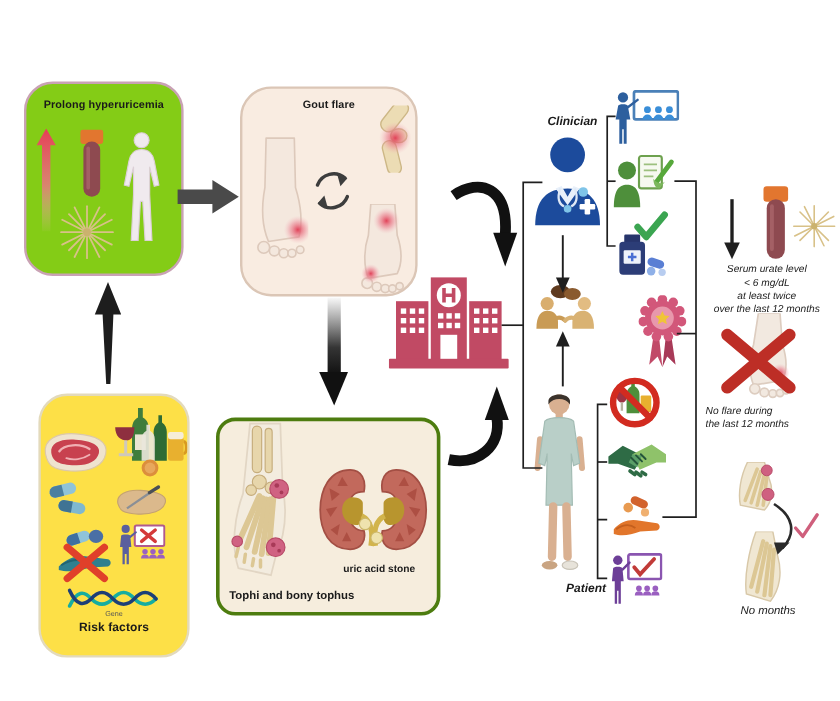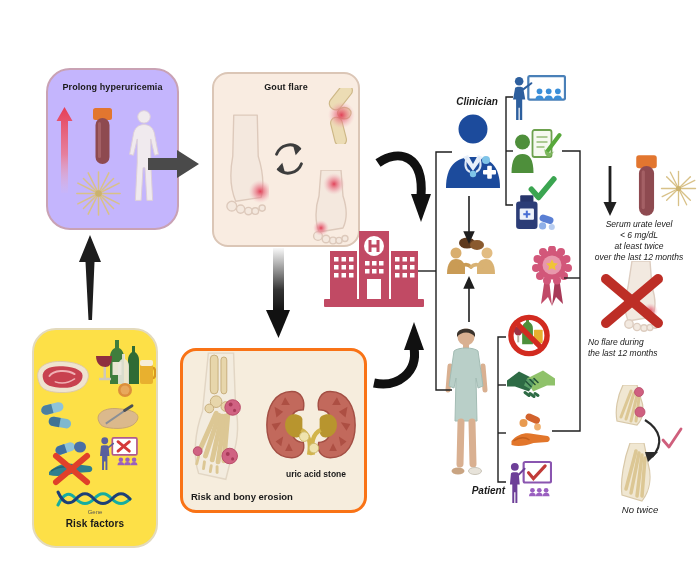--- a/index.html
+++ b/index.html
@@ -30,21 +30,21 @@
         <stop offset="1" stop-color="#f6b6c0" stop-opacity="0.05"></stop>
       </linearGradient>
       <linearGradient id="lgBlackDown" x1="0" y1="0" x2="0" y2="1">
         <stop offset="0" stop-color="#222222" stop-opacity="0.03"></stop>
         <stop offset="0.65" stop-color="#111111" stop-opacity="0.85"></stop>
         <stop offset="1" stop-color="#111111"></stop>
       </linearGradient>
     </defs>
   </svg>
 
-  <div class="box" style="left:46px;top:68px;width:133px;height:162px;background:#c4b5fd;border:2.5px solid #c9a2b4;border-radius:24px;">
+  <div class="box" style="left:20px;top:68px;width:133px;height:162px;background:#84cc16;border:2.5px solid #c9a2b4;border-radius:24px;">
     <div class="abs b-title" style="left:0;top:12px;width:100%;">Prolong hyperuricemia</div>
     <svg class="abs" style="left:8px;top:37px;" width="17" height="86" viewBox="0 0 17 86">
       <path d="M8.5 0 L16.5 14 L12 14 L12 86 L5 86 L5 14 L0.5 14 Z" fill="url(#lgRedUp)"></path>
     </svg>
     <svg class="abs" style="left:42px;top:38px;" width="25" height="58" viewBox="0 0 25 58">
       <rect x="3" y="0" width="19" height="12" rx="2.5" fill="#e2762f"></rect>
       <rect x="5.5" y="10" width="14" height="46" rx="7" fill="#8e4a50"></rect>
       <rect x="8" y="14" width="3" height="36" rx="1.5" fill="#a86468" opacity="0.85"></rect>
     </svg>
     <svg class="abs" style="left:72px;top:37px;" width="48" height="110" viewBox="0 0 50 110">
@@ -69,21 +69,21 @@
           <line x1="25" y1="25" x2="47" y2="14"></line>
         <line x1="25" y1="25" x2="3" y2="14"></line>
           <line x1="25" y1="25" x2="47" y2="36"></line>
         <line x1="25" y1="25" x2="14" y2="47"></line>
           <line x1="25" y1="25" x2="36" y2="3"></line>
       </g>
       <circle cx="25" cy="25" r="3.5" fill="#cbb26e"></circle>
     </svg>
   </div>
 
-  <div class="box" style="left:212px;top:72px;width:148px;height:175px;background:#f9ece1;border:2.5px solid #dbc6b6;border-radius:16px;">
+  <div class="box" style="left:200px;top:72px;width:148px;height:175px;background:#f9ece1;border:2.5px solid #dbc6b6;border-radius:26px;">
     <div class="abs b-title" style="left:0;top:8px;width:100%;">Gout flare</div>
     <svg class="abs" style="left:8px;top:40px;" width="47" height="105" viewBox="0 0 48 105">
       <g fill="#f4e8de" stroke="#ddc9bb" stroke-width="1.4" stroke-linejoin="round">
         <path d="M12 0 L36 0 L37 42 C42 58 43 72 40 84 L14 88 C8 74 8 58 11 42 Z"></path>
         <circle cx="10" cy="93" r="5"></circle>
           <circle cx="19" cy="96" r="4.2"></circle>
           <circle cx="27" cy="98" r="3.8"></circle>
         <circle cx="34" cy="98" r="3.4"></circle>
           <circle cx="41" cy="95" r="3.2"></circle>
       </g>
@@ -189,21 +189,21 @@
     <svg class="abs" style="left:22px;top:158px;" width="78" height="22" viewBox="0 0 78 22">
       <g fill="none" stroke-width="3" stroke-linecap="round">
         <path d="M2 17 C8 4 14 4 20 11 C26 17 32 17 38 11 C44 4 50 4 56 11 C62 17 68 17 74 11" stroke="#16ada0"></path>
         <path d="M2 4 C8 17 14 17 20 11 C26 4 32 4 38 11 C44 17 50 17 56 11 C62 4 68 4 74 11" stroke="#1d3f77"></path>
       </g>
     </svg>
     <div class="abs" style="left:22px;top:179px;width:78px;text-align:center;font-size:6px;color:#555;">Gene</div>
     <div class="abs b-title" style="left:0;top:188px;width:100%;font-size:10px;">Risk factors</div>
   </div>
 
-  <div class="box" style="left:180px;top:348px;width:187px;height:165px;background:#f6eddd;border:3px solid #f97316;border-radius:16px;">
+  <div class="box" style="left:180px;top:348px;width:187px;height:165px;background:#f6eddd;border:3px solid #4d7c0f;border-radius:16px;">
     <svg class="abs" style="left:4px;top:0px;" width="66" height="144" viewBox="0 0 68 144">
       <path d="M22 0 L48 0 L50 55 C54 75 52 96 44 114 L40 130 L12 124 C6 106 8 82 16 60 Z" fill="#f3ecdf" stroke="#e2d6c4" stroke-width="1.5"></path>
       <g fill="#e7d6ab" stroke="#c6ad7c" stroke-width="1">
         <rect x="24" y="2" width="8" height="40" rx="4"></rect>
         <rect x="35" y="4" width="6" height="38" rx="3"></rect>
         <circle cx="30" cy="50" r="6"></circle>
           <circle cx="40" cy="55" r="5"></circle>
           <circle cx="23" cy="57" r="4.5"></circle>
       </g>
       <g stroke="#dcc794" stroke-width="5" stroke-linecap="round">
@@ -251,21 +251,21 @@
           <polygon points="13,56 21,51 19,61"></polygon>
             <polygon points="23,66 27,58 31,66"></polygon>
           <polygon points="23,10 28,18 19,18"></polygon>
         </g>
         <path d="M30 28 C25 30 23 34 23 39 C23 46 28 52 35 52 C39 52 41 49 41 45 L41 33 C41 30 36 27 30 28 Z" fill="#b8952e"></path>
         <path d="M40 44 C48 48 50 58 48 70" stroke="#d2b44c" stroke-width="4.5" fill="none"></path>
         <circle cx="47" cy="63" r="5" fill="#efe3ae" stroke="#cdb86a"></circle>
       </g>
     </svg>
     <div class="abs" style="left:88px;top:118px;width:90px;text-align:center;font-size:8.5px;font-weight:bold;">uric acid stone</div>
-    <div class="abs" style="left:8px;top:140px;width:130px;font-size:9.5px;font-weight:bold;">Risk and bony erosion</div>
+    <div class="abs" style="left:8px;top:140px;width:130px;font-size:9.5px;font-weight:bold;">Tophi and bony tophus</div>
   </div>
 
   <svg class="abs" style="left:324px;top:231px;" width="100" height="77" viewBox="0 0 100 77">
     <g fill="#c14a64">
       <rect x="35" y="0" width="30" height="70"></rect>
       <rect x="6" y="20" width="27" height="50"></rect>
       <rect x="67" y="20" width="27" height="50"></rect>
       <rect x="0" y="68" width="100" height="8" rx="1"></rect>
     </g>
     <circle cx="50" cy="15" r="10" fill="#ffffff"></circle>
@@ -521,21 +521,21 @@
   <svg class="abs" style="left:616px;top:443px;" width="42" height="62" viewBox="0 0 42 62">
     <path d="M14 0 L28 0 L32 20 C36 34 34 48 26 58 L6 52 C4 38 8 16 14 0 Z" fill="#f0e7d2" stroke="#d8c8a8" stroke-width="1.2"></path>
     <g stroke="#dcc794" stroke-width="3.5" stroke-linecap="round">
       <line x1="20" y1="8" x2="10" y2="46"></line>
         <line x1="23" y1="10" x2="15" y2="50"></line>
       <line x1="26" y1="12" x2="21" y2="53"></line>
         <line x1="29" y1="15" x2="26" y2="53"></line>
     </g>
   </svg>
 
-  <div class="abs" style="left:598px;top:504px;width:84px;text-align:center;font-size:9.5px;font-style:italic;">No twice</div>
+  <div class="abs" style="left:598px;top:504px;width:84px;text-align:center;font-size:9.5px;font-style:italic;">No months</div>
 
   <svg class="abs" style="left:0;top:0;pointer-events:none;" width="700" height="584" viewBox="0 0 700 584">
 
     <g fill="none" stroke="#1f1f1f" stroke-width="1.4">
       <path d="M452 152 L436 152 L436 390 L452 390"></path>
       <path d="M418 271 L436 271"></path>
       <path d="M513 97 L506 97 L506 205 L513 205"></path>
       <path d="M506 151 L513 151"></path>
       <path d="M562 151 L580 151 L580 431 L552 431"></path>
       <path d="M564 278 L580 278"></path>

